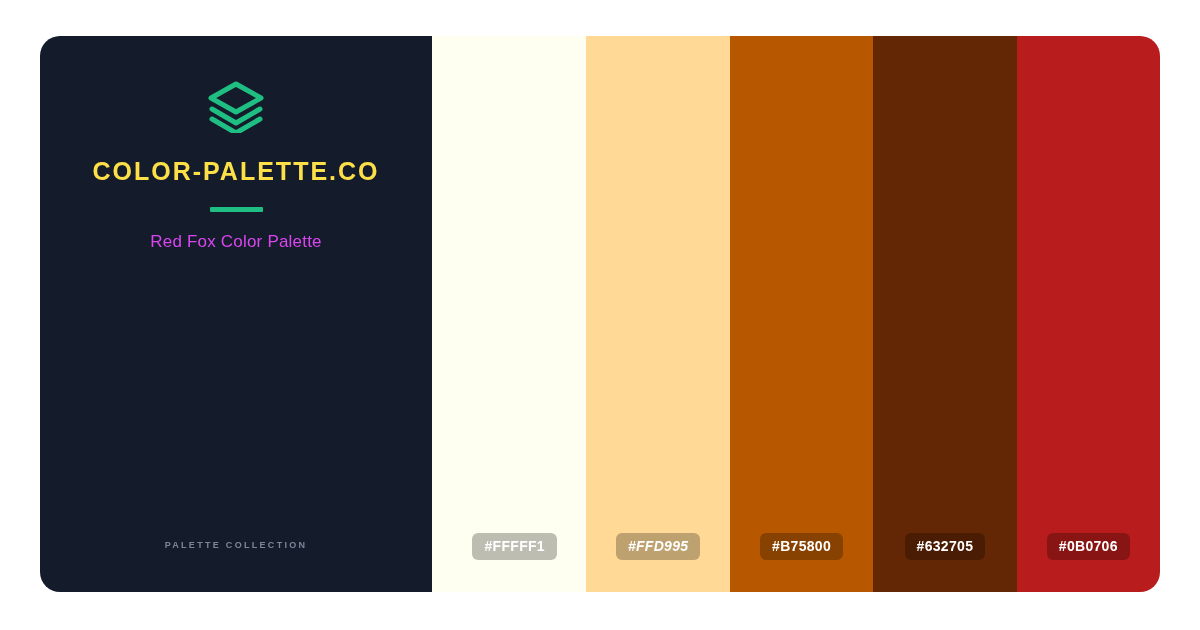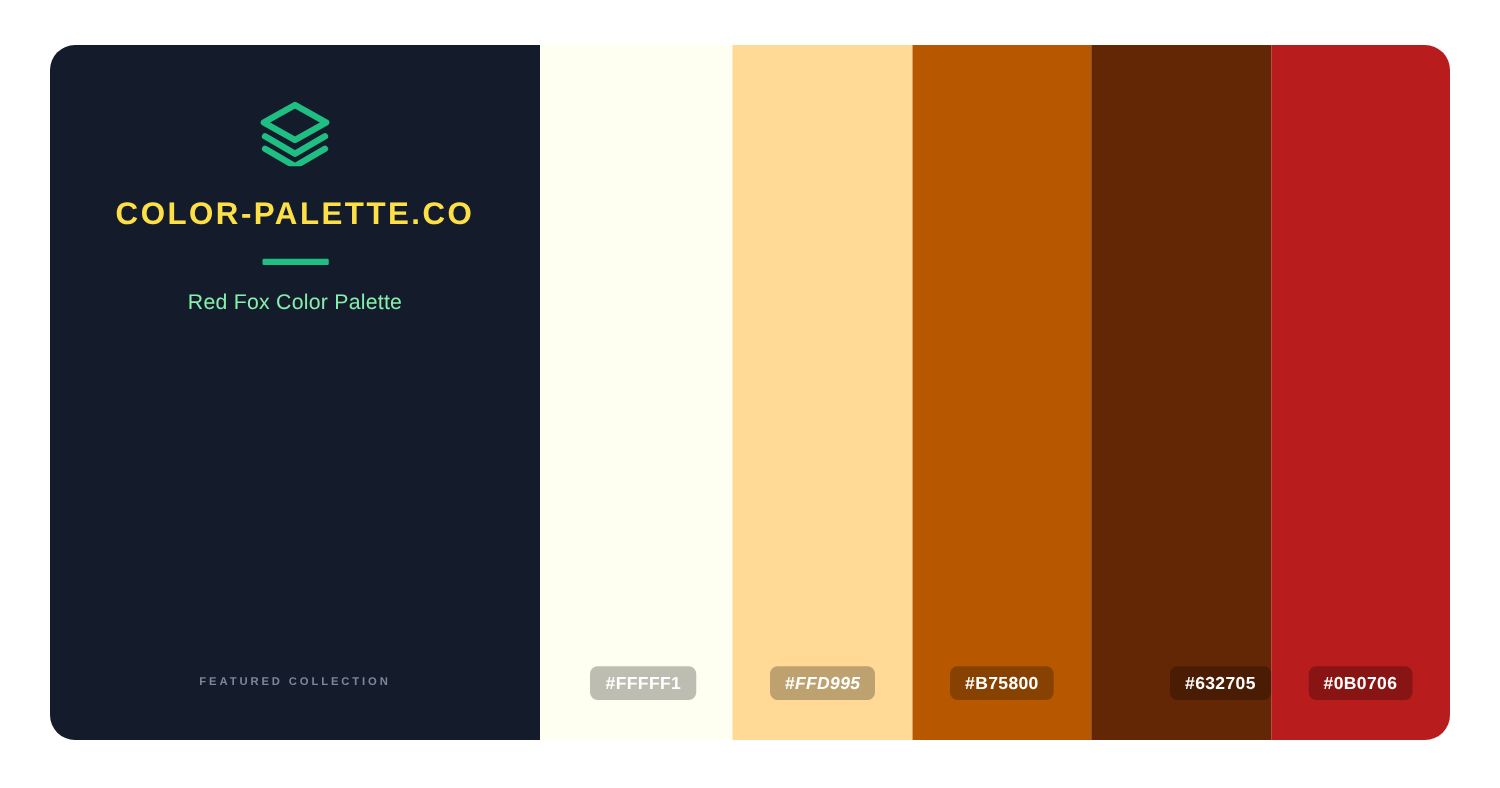--- a/index.html
+++ b/index.html
@@ -64,21 +64,21 @@
   .brand-divider {
     margin-top: 23px;
     width: 53px;
     height: 5px;
     border-radius: 1px;
     background: #1fbf83;
   }
 
   .brand-subtitle {
     margin-top: 20px;
-    color: #86efac;
+    color: #d946ef;
     font-size: 17px;
     font-weight: 400;
     letter-spacing: 0.2px;
     text-align: center;
     white-space: nowrap;
   }
 
   .featured-label {
     position: absolute;
     left: 0;
@@ -135,38 +135,38 @@
         <polyline points="4,28 28,42 52,28" fill="none" stroke="#1fbf83" stroke-width="5" stroke-linejoin="round" stroke-linecap="round"></polyline>
         <polyline points="4,38 28,52 52,38" fill="none" stroke="#1fbf83" stroke-width="5" stroke-linejoin="round" stroke-linecap="round"></polyline>
       </svg>
 
       <div class="brand-title">COLOR-PALETTE.CO</div>
 
       <div class="brand-divider"></div>
 
       <div class="brand-subtitle">Red Fox Color Palette</div>
 
-      <div class="featured-label">FEATURED COLLECTION</div>
+      <div class="featured-label">PALETTE COLLECTION</div>
     </div>
 
     <div class="swatch-strip">
 
       <div class="swatch" style="background: rgb(255, 255, 241); padding-left: 11px;">
         <span class="swatch-chip">#FFFFF1</span>
       </div>
 
       <div class="swatch" style="background: rgb(255, 217, 149); font-style: italic;">
         <span class="swatch-chip">#FFD995</span>
       </div>
 
       <div class="swatch" style="background: rgb(183, 88, 0);">
         <span class="swatch-chip">#B75800</span>
       </div>
 
-      <div class="swatch" style="background: rgb(99, 39, 5); justify-content: flex-end;">
+      <div class="swatch" style="background: rgb(99, 39, 5);">
         <span class="swatch-chip">#632705</span>
       </div>
 
       <div class="swatch" style="background: #b91c1c;">
         <span class="swatch-chip">#0B0706</span>
       </div>
 
     </div>
 
   </div>

